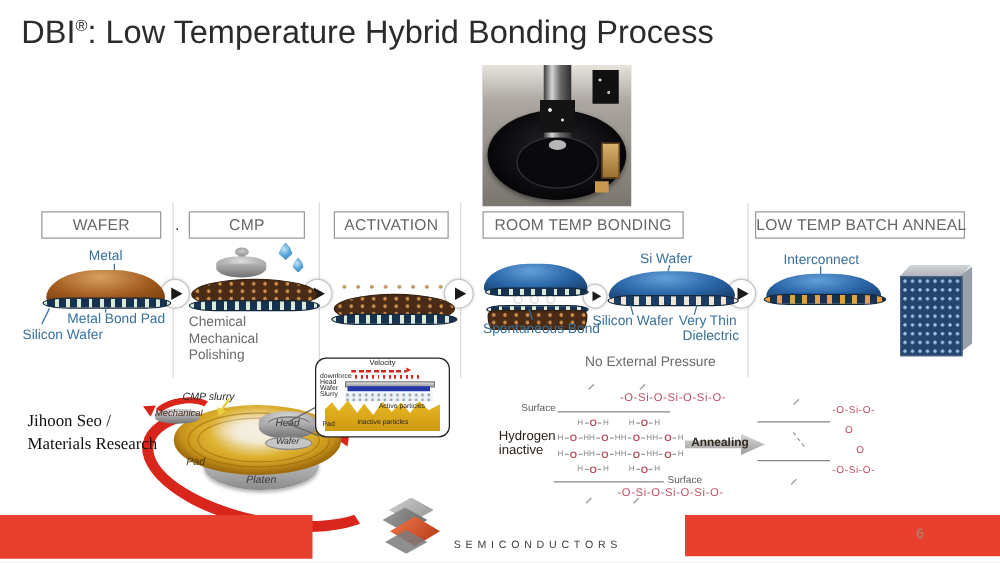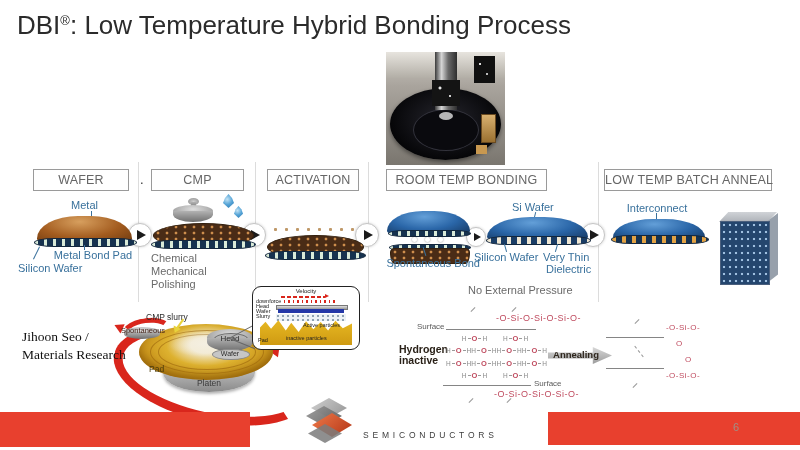--- a/index.html
+++ b/index.html
@@ -74,35 +74,35 @@
   .stk-side{clip-path:polygon(0 12%,100% 0,100% 88%,0 100%);background:#97a0ab;}
   
   .swoosh{border:9px solid transparent;border-bottom-color:var(--swoosh_red,#d9261c);
           border-left-color:var(--swoosh_red,#d9261c);border-radius:50%;}
   .swoosh2{border:5px solid transparent;border-top-color:var(--swoosh_red,#d9261c);border-radius:50%;}
   .pad-gold{border-radius:50%;background:radial-gradient(ellipse at 50% 38%,#f2ead2 0 16%,#ddb12f 42%,#c28a14 75%,#a87410);
             box-shadow:inset 0 -5px 8px rgba(110,65,0,.5);}
   .groove{border-radius:50%;border:1px solid rgba(150,95,10,.55);}
   .platen{background:linear-gradient(180deg,#d2d2d2,#8a8a8a);border-radius:6px 6px 50% 50%/6px 6px 60% 60%;
           box-shadow:0 2px 3px rgba(0,0,0,.3);}
-  .tool-lbl{font-size:8.5px;color:#2c2c2c;white-space:nowrap;}
+  .tool-lbl{font-size:8.5px;color:#2c2c2c;white-space:nowrap;font-style:italic;}
   
   .inset{left:252px;top:286px;width:106px;height:62px;background:#fff;border:1.5px solid #222;
          border-radius:9px;z-index:6;overflow:hidden;}
   .inset .t{position:absolute;white-space:nowrap;color:#1a1a1a;}
   .in-pad{background:linear-gradient(#e9bb24,#cf9a12);
           clip-path:polygon(0 35%,6% 14%,12% 40%,20% 8%,28% 46%,34% 18%,42% 52%,50% 12%,58% 42%,66% 15%,74% 46%,82% 10%,90% 38%,100% 20%,100% 100%,0 100%);}
   .in-slurry{background:#edf2f6;background-image:radial-gradient(circle at 2px 2px,#8fa2b2 .9px,transparent 1.3px);background-size:5px 4px;}
   .leader{height:1px;background:#666;}
   
   .chem-pink{color:var(--chem_pink,#bf4a5e);margin-left:48px;}
   .chem-chain{font-size:9px;letter-spacing:.5px;white-space:nowrap;}
   .chem-line{height:1px;background:#858585;}
   .surface{font-size:8px;color:#5a5a5a;}
-  .hb-lbl{font-size:10.5px;line-height:11px;font-weight:bold;color:#2a2118;}
+  .hb-lbl{font-size:10.5px;line-height:11px;font-weight:normal;color:#2a2118;}
   .w-row{display:flex;justify-content:space-evenly;align-items:center;height:12.5px;}
   .mol{display:inline-flex;align-items:center;}
   .mol i{font-style:normal;font-size:6.5px;color:#8a8a8a;}
   .mol em{font-style:normal;font-size:7.5px;font-weight:bold;color:var(--chem_pink,#bf4a5e);}
   .mol s{text-decoration:none;display:inline-block;width:3px;height:1px;background:#9a9a9a;margin:0 1px;}
   .anneal-arrow{clip-path:polygon(0 32%,70% 32%,70% 0,100% 50%,70% 100%,70% 68%,0 68%);
                 background:linear-gradient(180deg,#d8d8d8,#9c9c9c);}
   .anneal-txt{font-weight:bold;font-size:9.5px;color:#30281f;text-align:center;}
   .slash{width:6px;height:1px;background:#9a9a9a;transform:rotate(-45deg);}
   .hdash{border-top:1px dashed #999;}
@@ -228,21 +228,21 @@
   <div class="abs groove" style="left:150px;top:330px;width:112px;height:42px"></div>
   <div class="abs groove" style="left:158px;top:334px;width:96px;height:34px"></div>
   <div class="abs" style="left:168px;top:331px;width:75px;height:26px;border-radius:50%;background:radial-gradient(#f4efe2,rgba(244,239,226,0) 70%)"></div>
 
   <div class="abs tool-lbl" style="left:146px;top:312px">CMP slurry</div>
   <div class="abs" style="left:179px;top:318px;width:2px;height:12px;background:#e8d23c;transform:rotate(35deg)"></div>
   <div class="abs" style="left:172px;top:327px;width:0;height:0;border-top:6px solid #e8d23c;border-left:4px solid transparent;border-right:4px solid transparent;transform:rotate(25deg)"></div>
 
   <div class="abs hd-top" style="left:124px;top:327px;width:36px;height:11px"></div>
   <div class="abs hd-body" style="left:124px;top:332px;width:36px;height:7px"></div>
-  <div class="abs tool-lbl" style="left:118px;top:326px;width:50px;text-align:center;font-size:7.5px;color:#46241a">Spontaneous</div>
+  <div class="abs tool-lbl" style="left:118px;top:326px;width:50px;text-align:center;font-size:7.5px;color:#46241a">Mechanical</div>
 
   <div class="abs hd-top" style="left:207px;top:329px;width:46px;height:17px"></div>
   <div class="abs" style="left:214px;top:333px;width:32px;height:10px;border-radius:50%;border:1.5px solid #6a6a6a;background:#b5b5b5"></div>
   <div class="abs hd-body" style="left:207px;top:338px;width:46px;height:13px"></div>
   <div class="abs tool-lbl" style="left:207px;top:334px;width:46px;text-align:center;font-size:8px">Head</div>
   <div class="abs" style="left:212px;top:349px;width:36px;height:9px;border-radius:50%;background:#c6c6c6;border:1px solid #8a8a8a"></div>
   <div class="abs tool-lbl" style="left:212px;top:350px;width:36px;text-align:center;font-size:7px">Wafer</div>
 
   <div class="abs tool-lbl" style="left:149px;top:364px;color:#4c3c0c">Pad</div>
   <div class="abs tool-lbl" style="left:163px;top:378px;width:92px;text-align:center;color:#3a3a3a">Platen</div>

